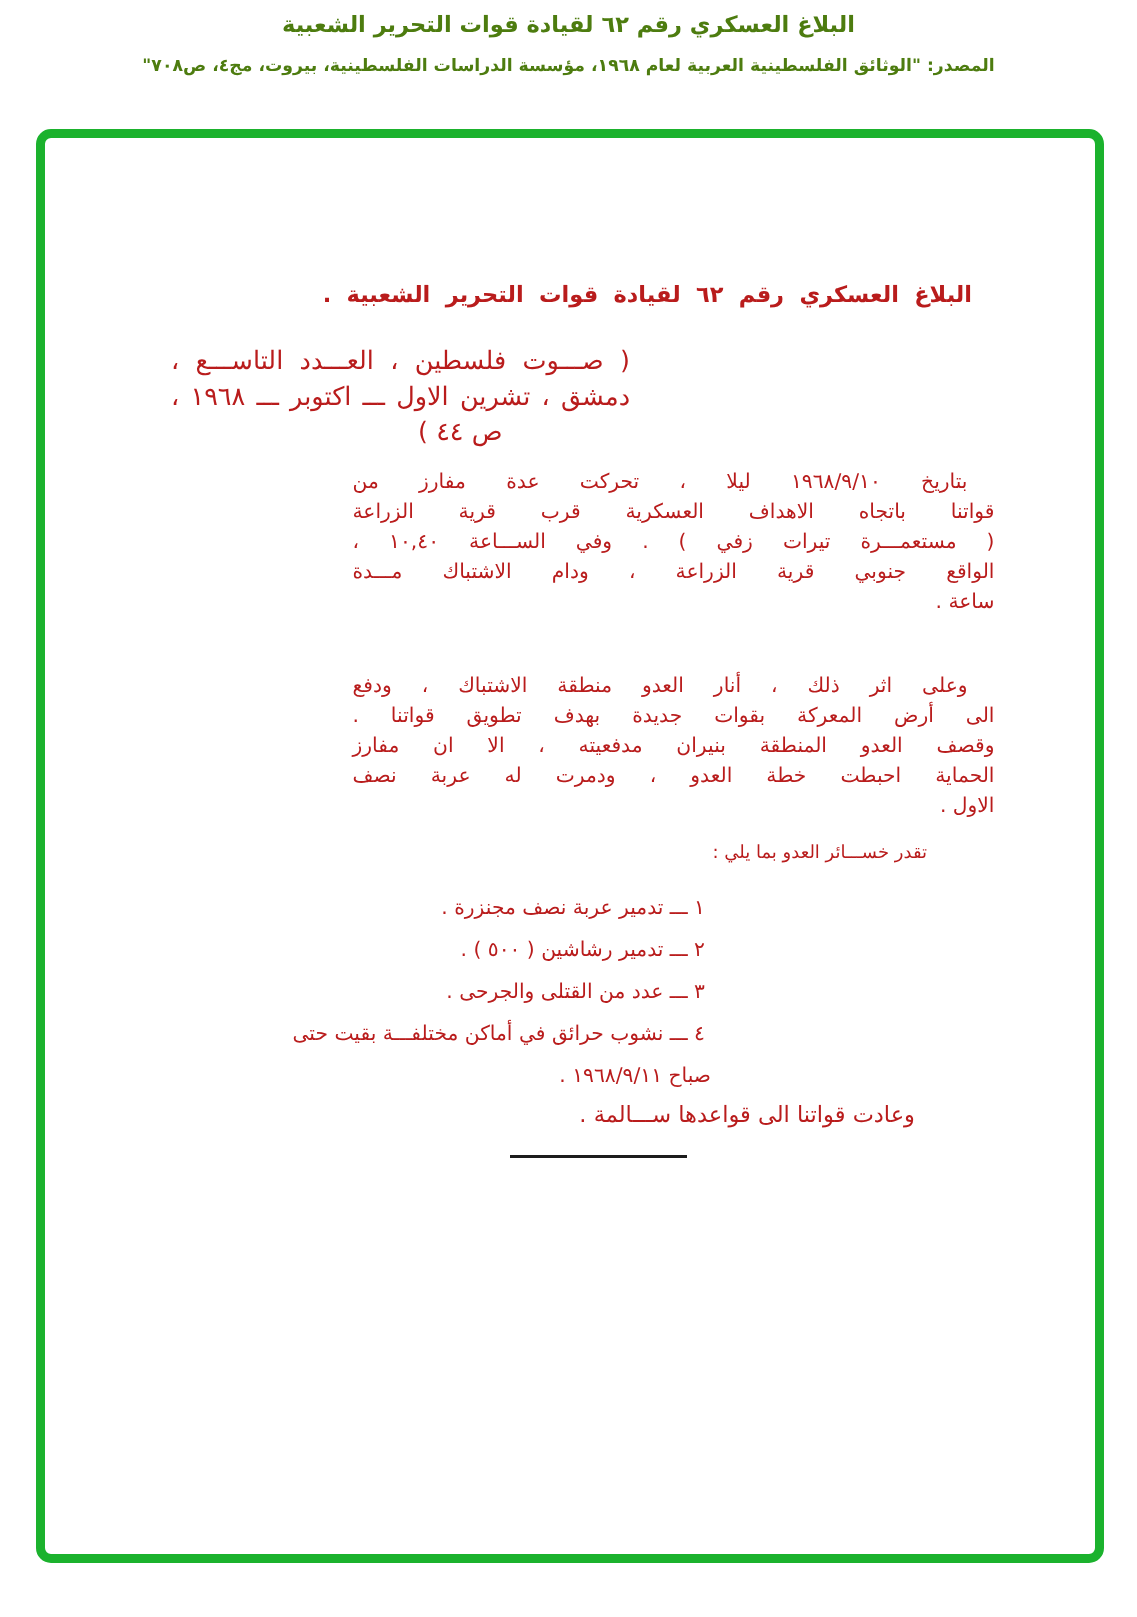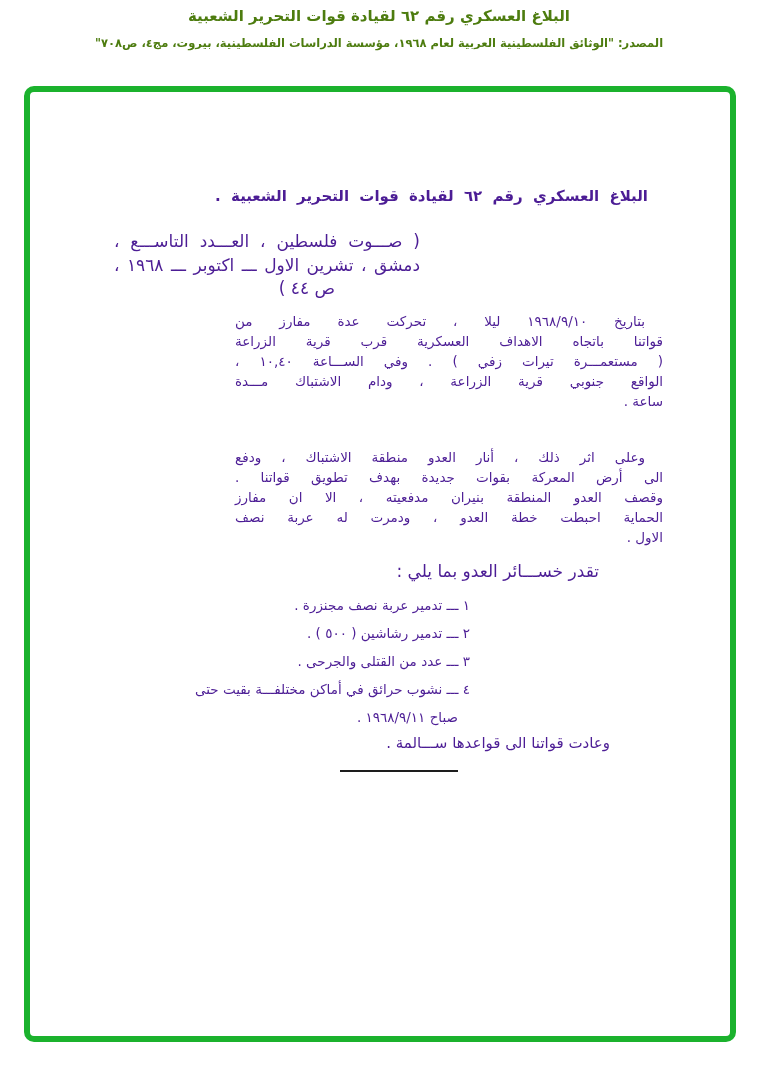--- a/index.html
+++ b/index.html
@@ -21,21 +21,21 @@
 
   .frame {
     position: absolute; left: 24px; top: 86px;
     width: 712px; height: 956px;
     box-sizing: border-box;
     border: 6px solid #1bb22d;
     border-radius: 10px;
     background: #ffffff;
   }
 
-  .ar { direction: rtl; unicode-bidi: embed; color: #4c1d95; }
+  .ar { direction: rtl; unicode-bidi: embed; color: #b91c1c; }
 
   .doc-title {
     position: absolute; top: 187px; right: 110px;
     font-size: 15px; font-weight: bold; word-spacing: 5px;
     white-space: nowrap;
   }
 
   .src-block {
     position: absolute; top: 230px; right: 338px; width: 306px;
     font-size: 17px; line-height: 23.5px;
@@ -47,32 +47,32 @@
     position: absolute; right: 95px; width: 428px;
     font-size: 13.5px; line-height: 20px;
   }
   .para1 { top: 311px; }
   .para2 { top: 447px; }
   .bline { text-align: justify; text-align-last: justify; }
   .bline.first { padding-right: 18px; }
   .bline.last { text-align: right; text-align-last: right; }
 
   .losses-intro {
-    position: absolute; top: 561px; right: 159px;
-    font-size: 17px; white-space: nowrap;
+    position: absolute; top: 561px; right: 140px;
+    font-size: 12px; white-space: nowrap;
   }
   .loss-item {
     position: absolute; right: 288px;
     font-size: 13.5px; white-space: nowrap; text-align: right;
   }
   .loss-1 { top: 597px; }
   .loss-2 { top: 625px; }
   .loss-3 { top: 653px; }
   .loss-4 { top: 681px; }
-  .loss-4b { top: 709px; right: 300px; text-align: center; }
+  .loss-4b { top: 709px; right: 284px; text-align: center; }
 
   .closing {
     position: absolute; top: 734px; right: 148px;
     font-size: 15px; white-space: nowrap;
   }
 
   .sig-rule {
     position: absolute; top: 770px; left: 340px;
     width: 118px; height: 2px; background: #1d1d1d;
   }

